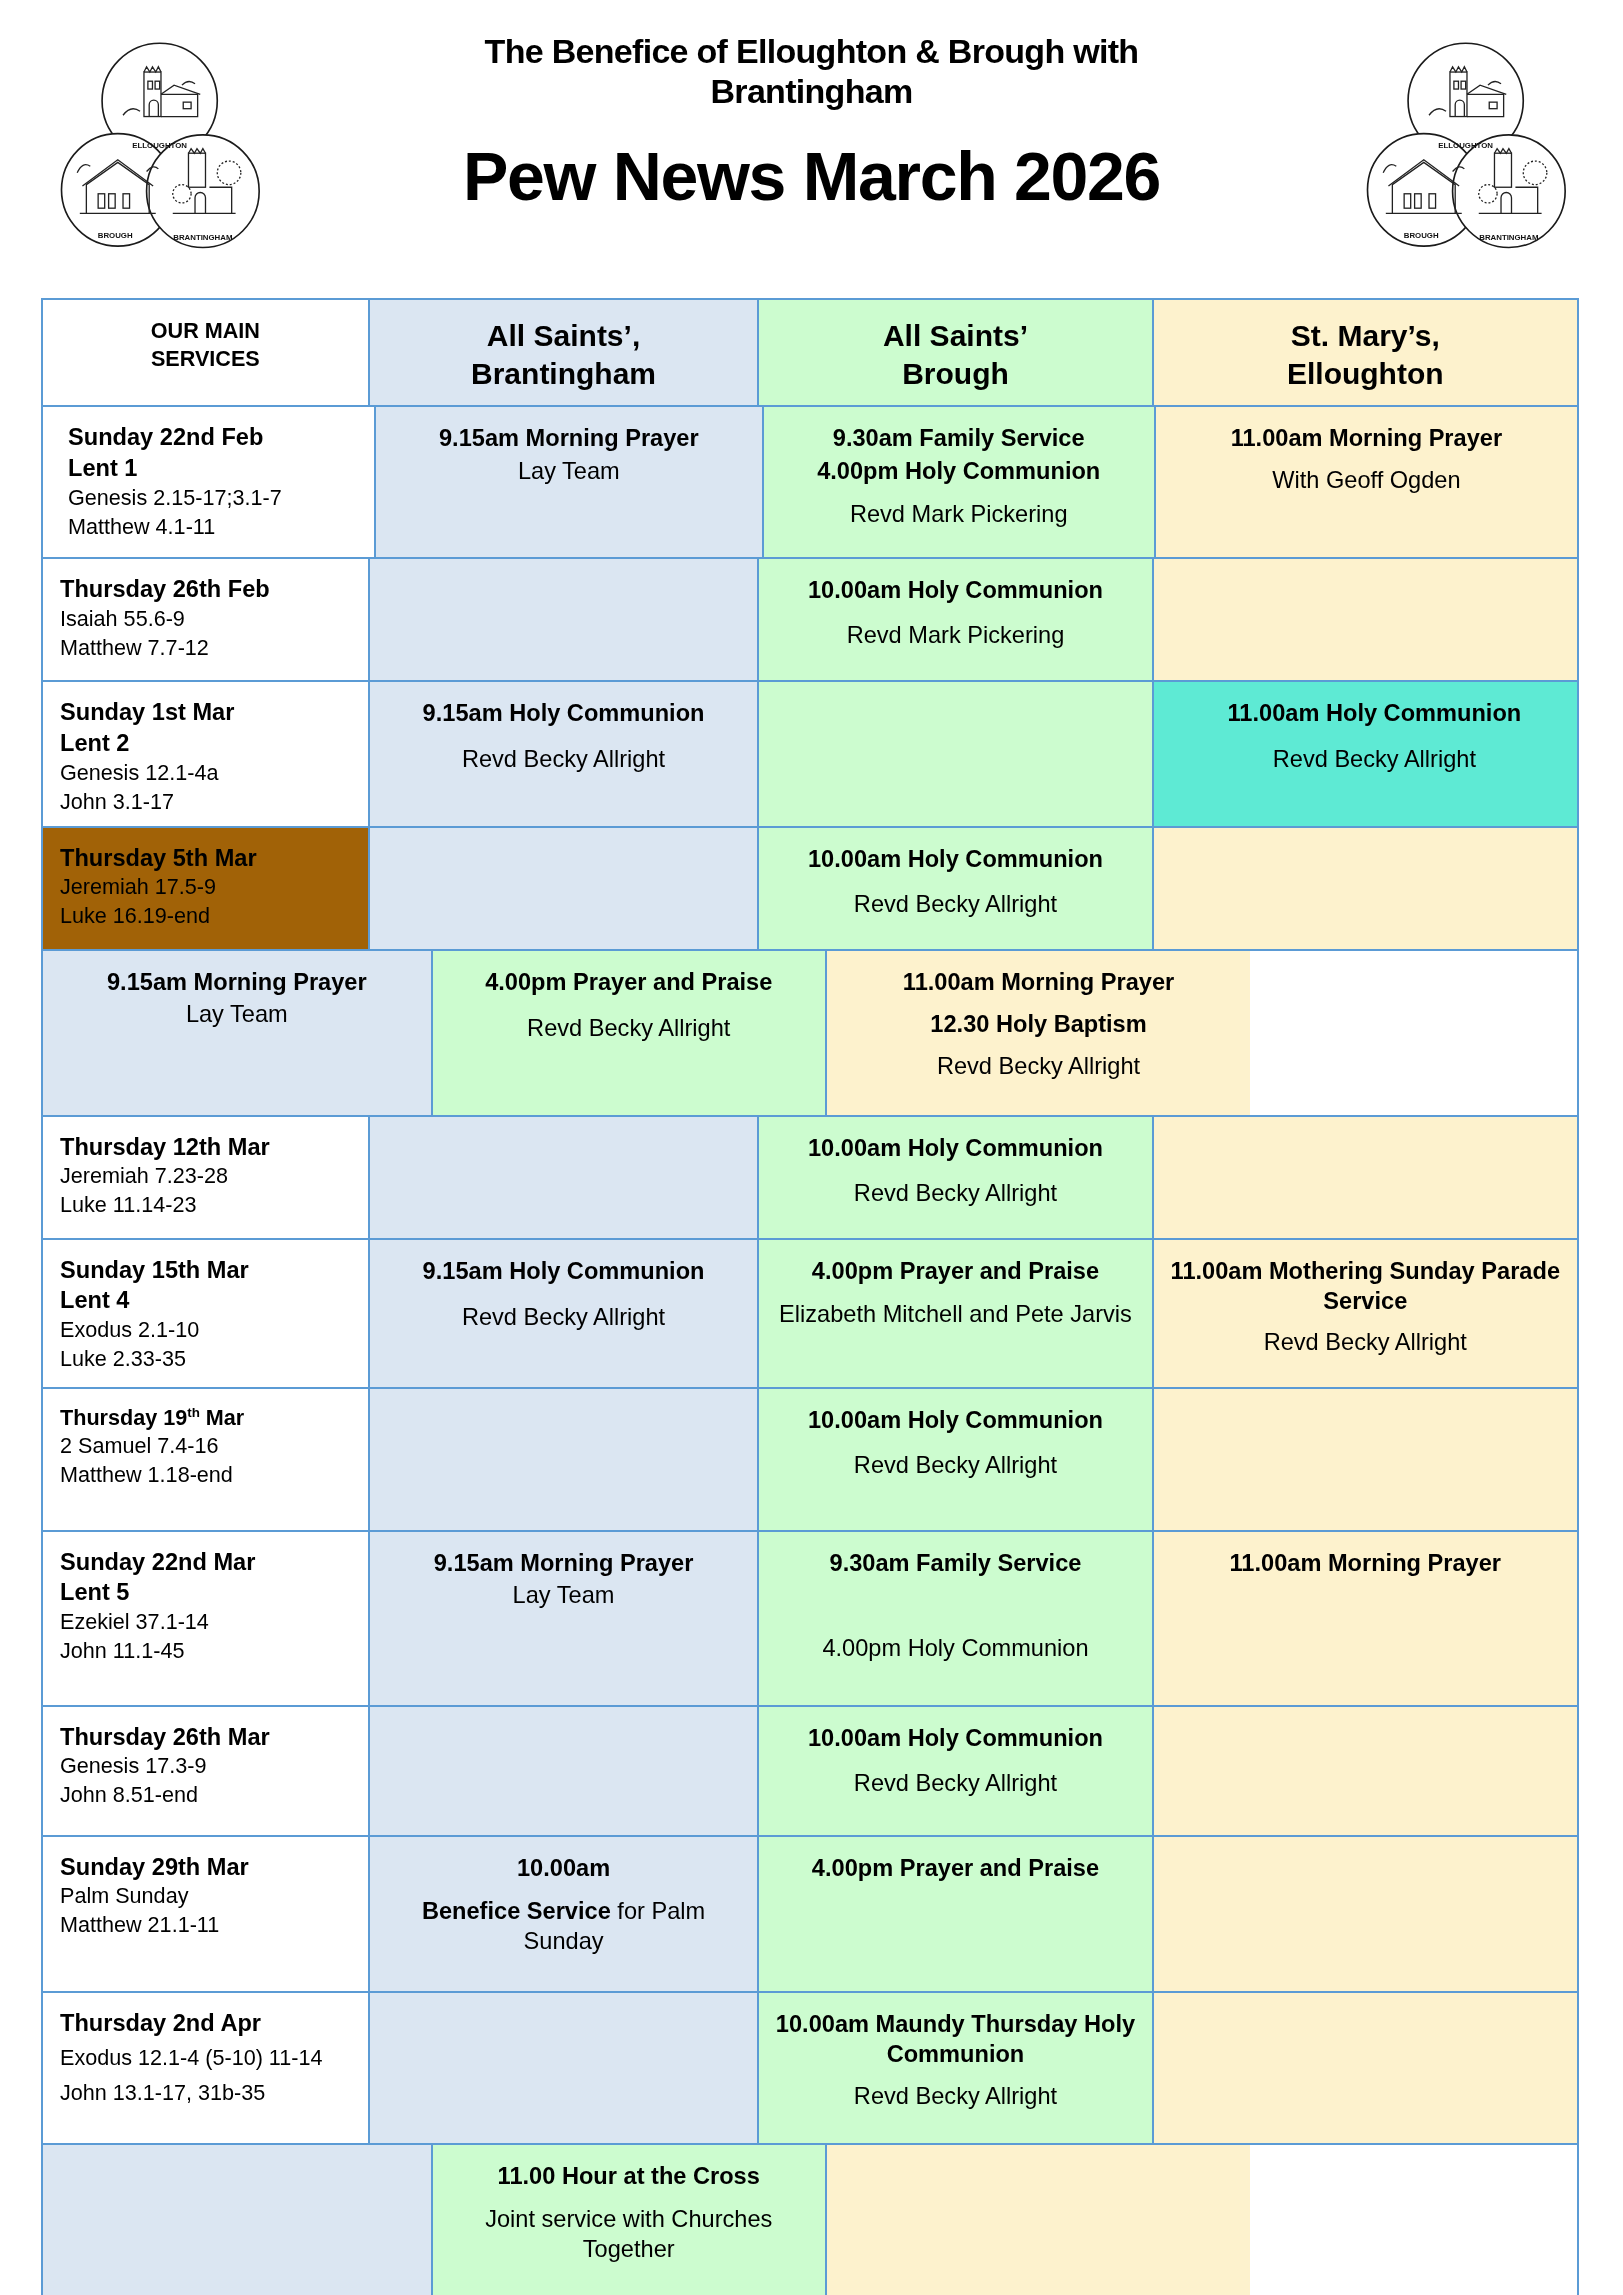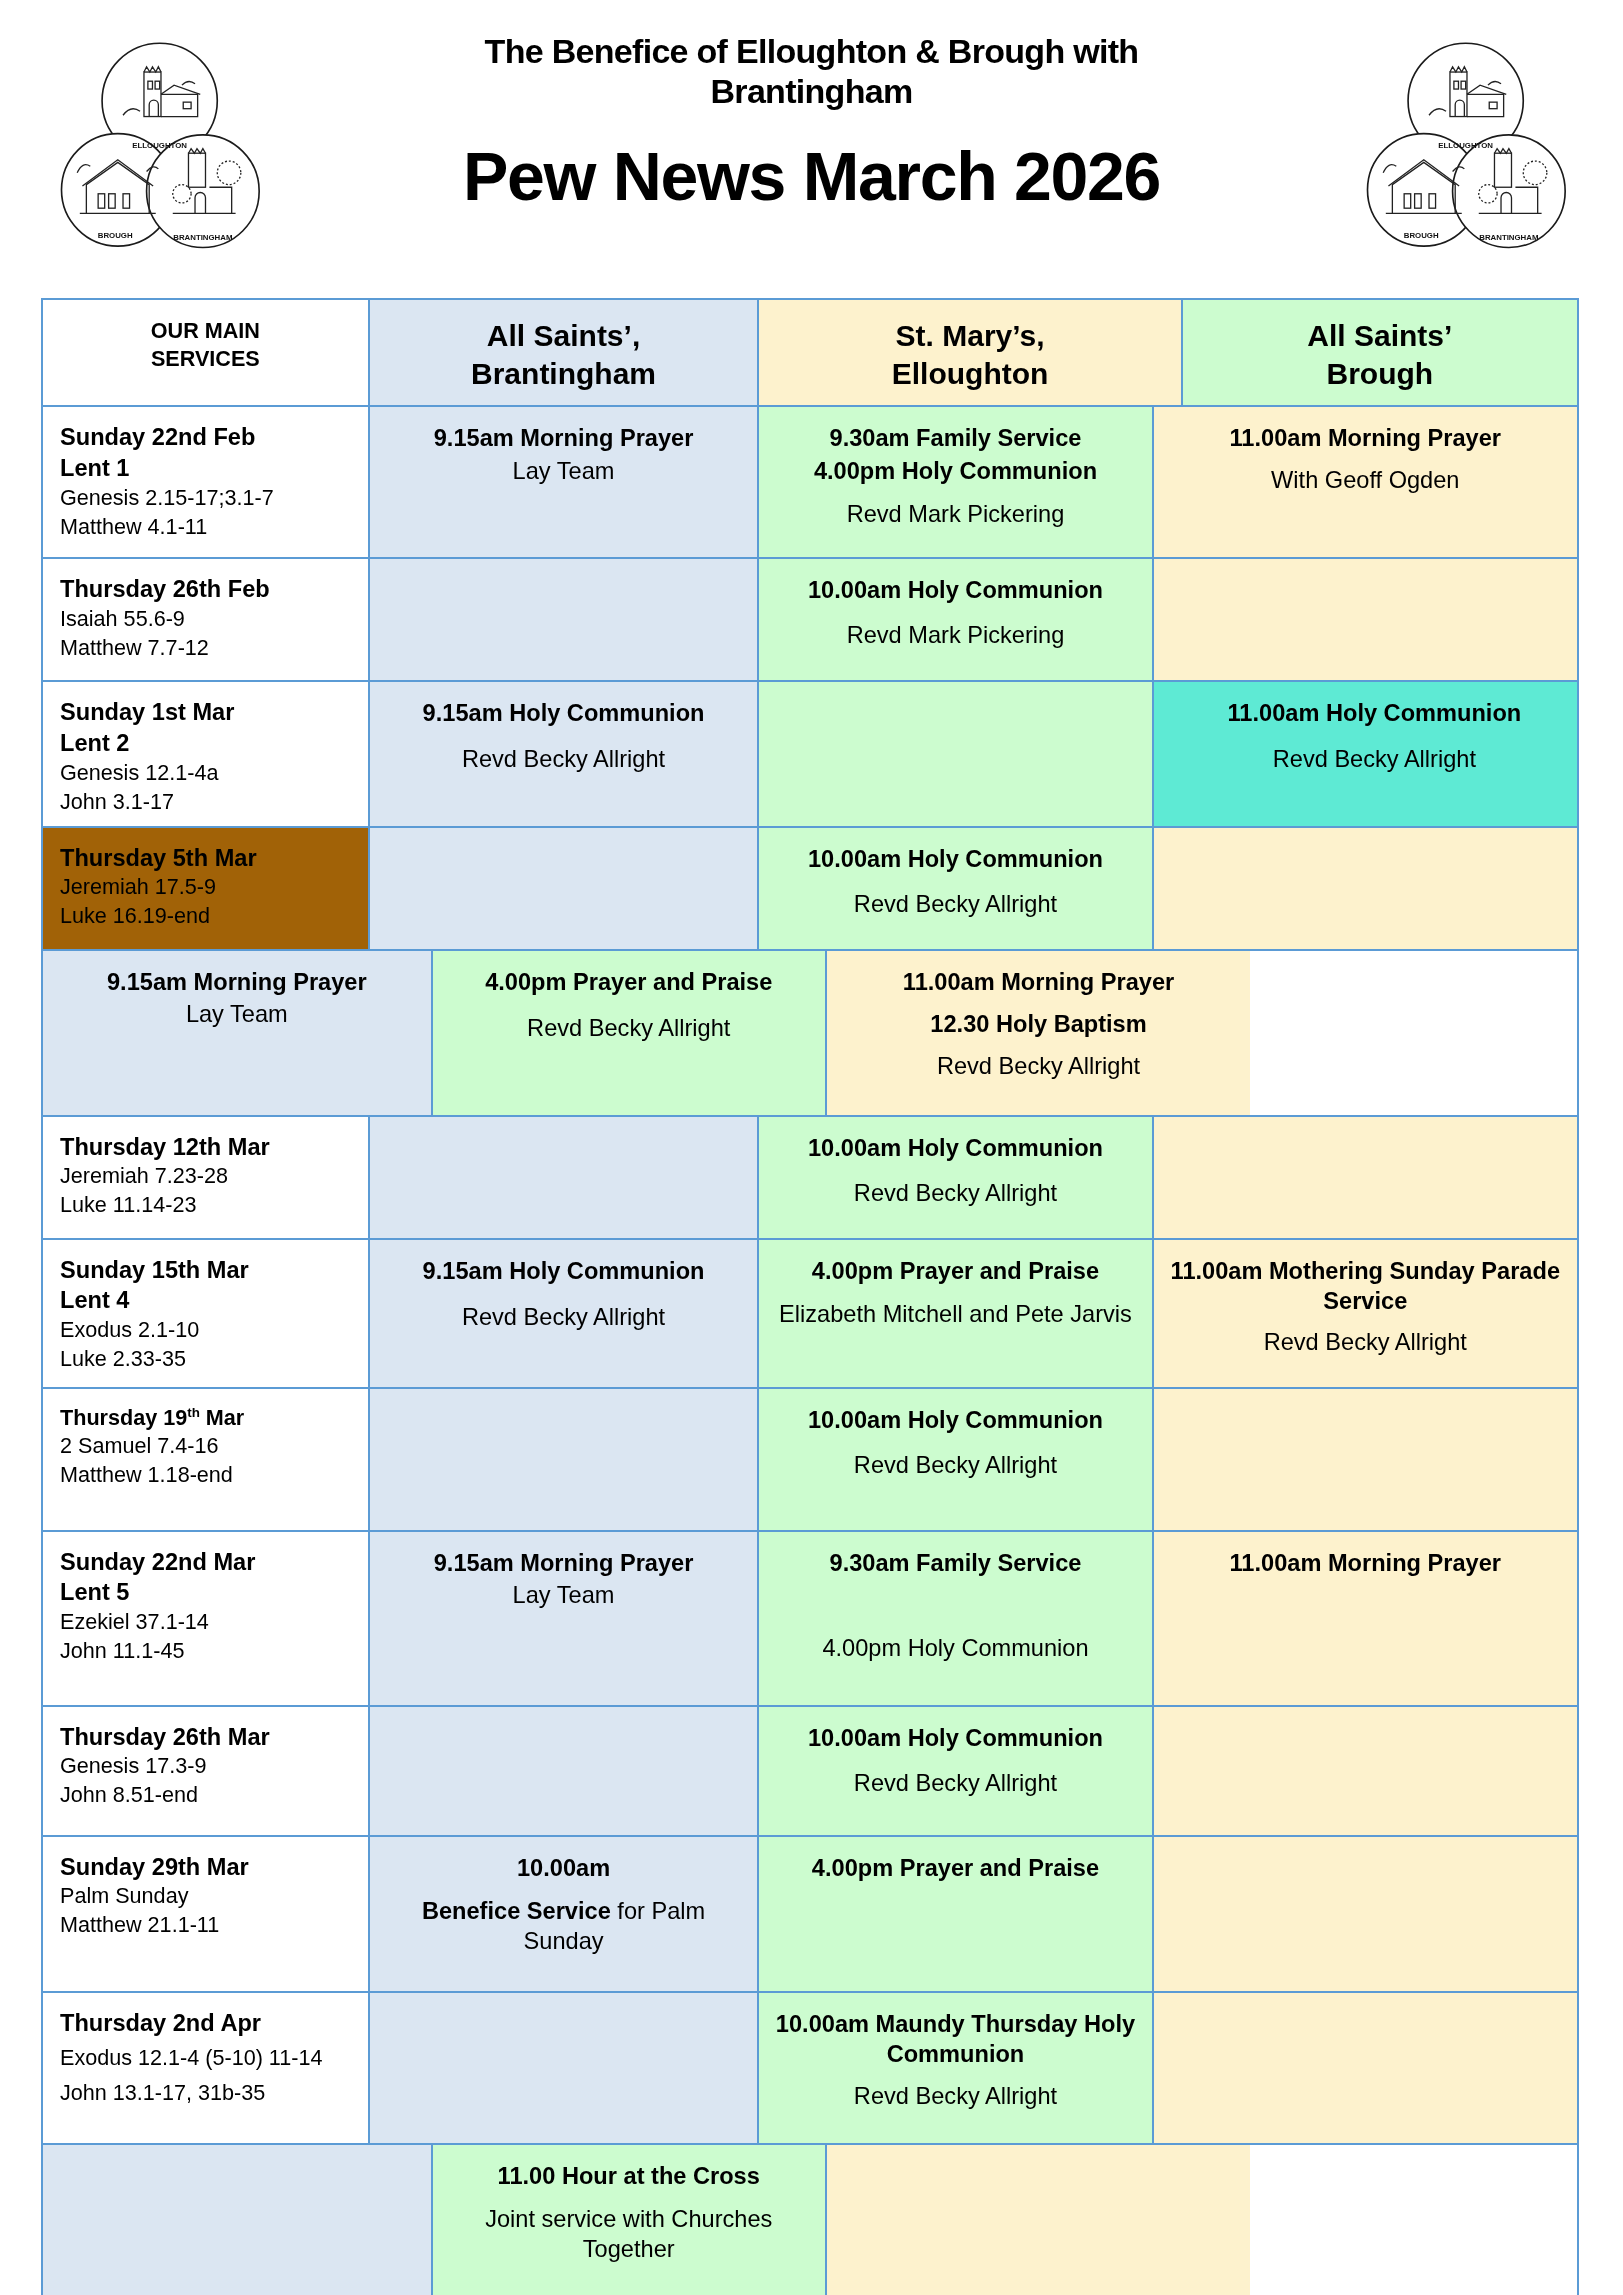--- a/index.html
+++ b/index.html
@@ -169,30 +169,30 @@
   <div class="pewtable" id="pewtable">
       <div class="row headrow" style="min-height: 105px;">
         <div class="cell col-services" style="background: rgb(255, 255, 255); width: 21.3%;">
           <div class="line">OUR MAIN</div>
           <div class="line">SERVICES</div>
         </div>
         <div class="cell col-brantingham" style="background: rgb(219, 230, 242); width: 25.4%;">
           <div class="line">All Saints’,</div>
           <div class="line">Brantingham</div>
         </div>
+        <div class="cell col-brough" style="background: rgb(204, 252, 207); width: 25.7%;">
+          <div class="line">All Saints’</div>
+          <div class="line">Brough</div>
+        </div>
         <div class="cell col-elloughton" style="background: rgb(253, 242, 205); width: 27.6%;">
           <div class="line">St. Mary’s,</div>
           <div class="line">Elloughton</div>
         </div>
-        <div class="cell col-brough" style="background: rgb(204, 252, 207); width: 25.7%;">
-          <div class="line">All Saints’</div>
-          <div class="line">Brough</div>
-        </div>
-      </div>
-      <div class="row" style="min-height: 150px;">
+      </div>
+      <div class="row" style="min-height: 150px; padding-left: 8px;">
         <div class="cell col-services" style="background: rgb(255, 255, 255); width: 21.3%;">
           <div class="line b">Sunday 22nd Feb</div>
           <div class="line b">Lent 1</div>
           <div class="line">Genesis 2.15-17;3.1-7</div>
           <div class="line">Matthew 4.1-11</div>
         </div>
         <div class="cell col-brantingham" style="background: rgb(219, 230, 242); width: 25.4%;">
           <div class="line b">9.15am Morning Prayer</div>
           <div class="line">Lay Team</div>
         </div>

